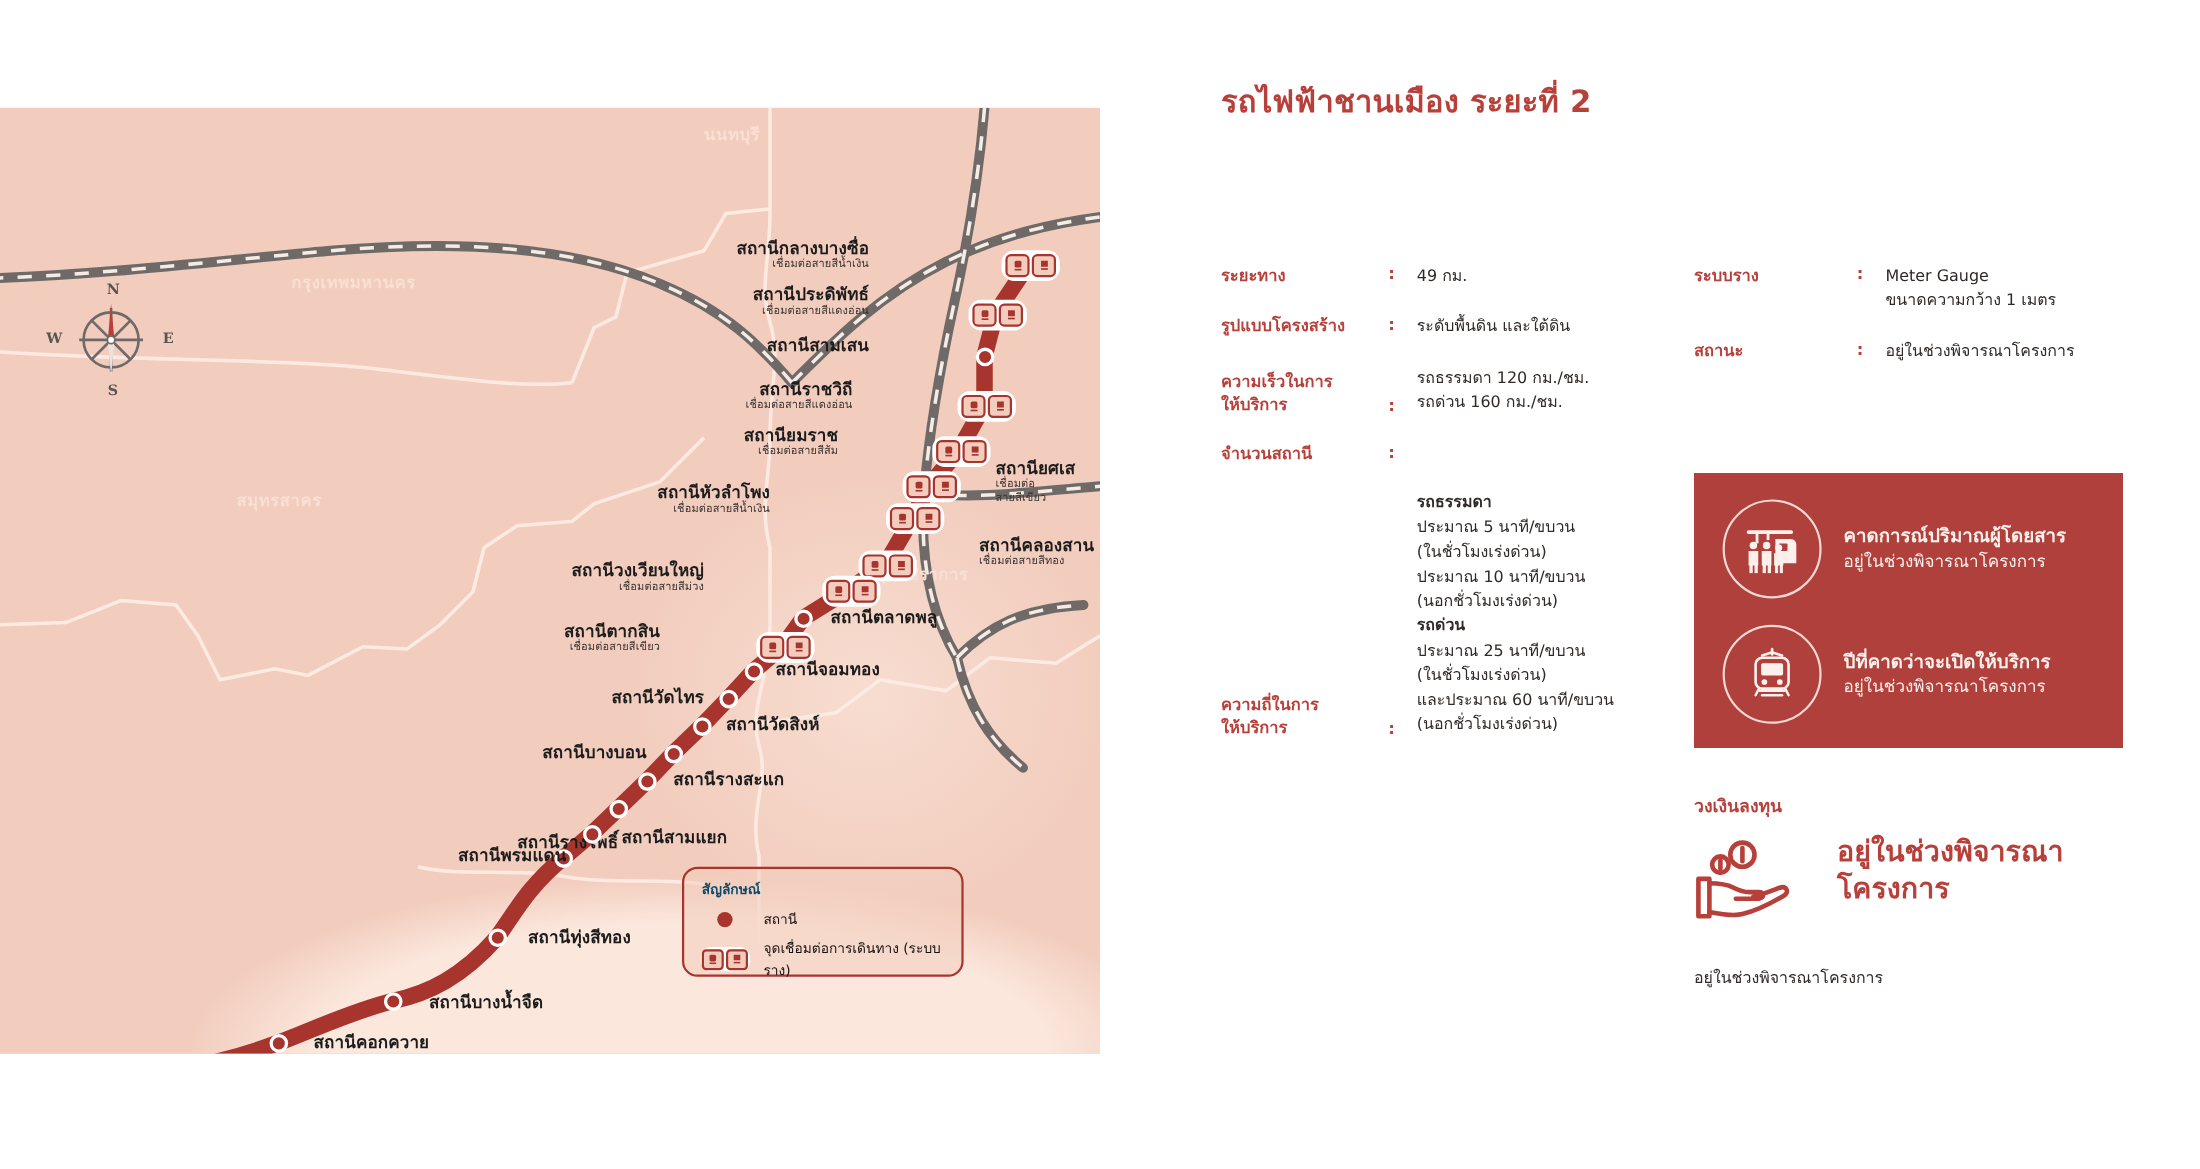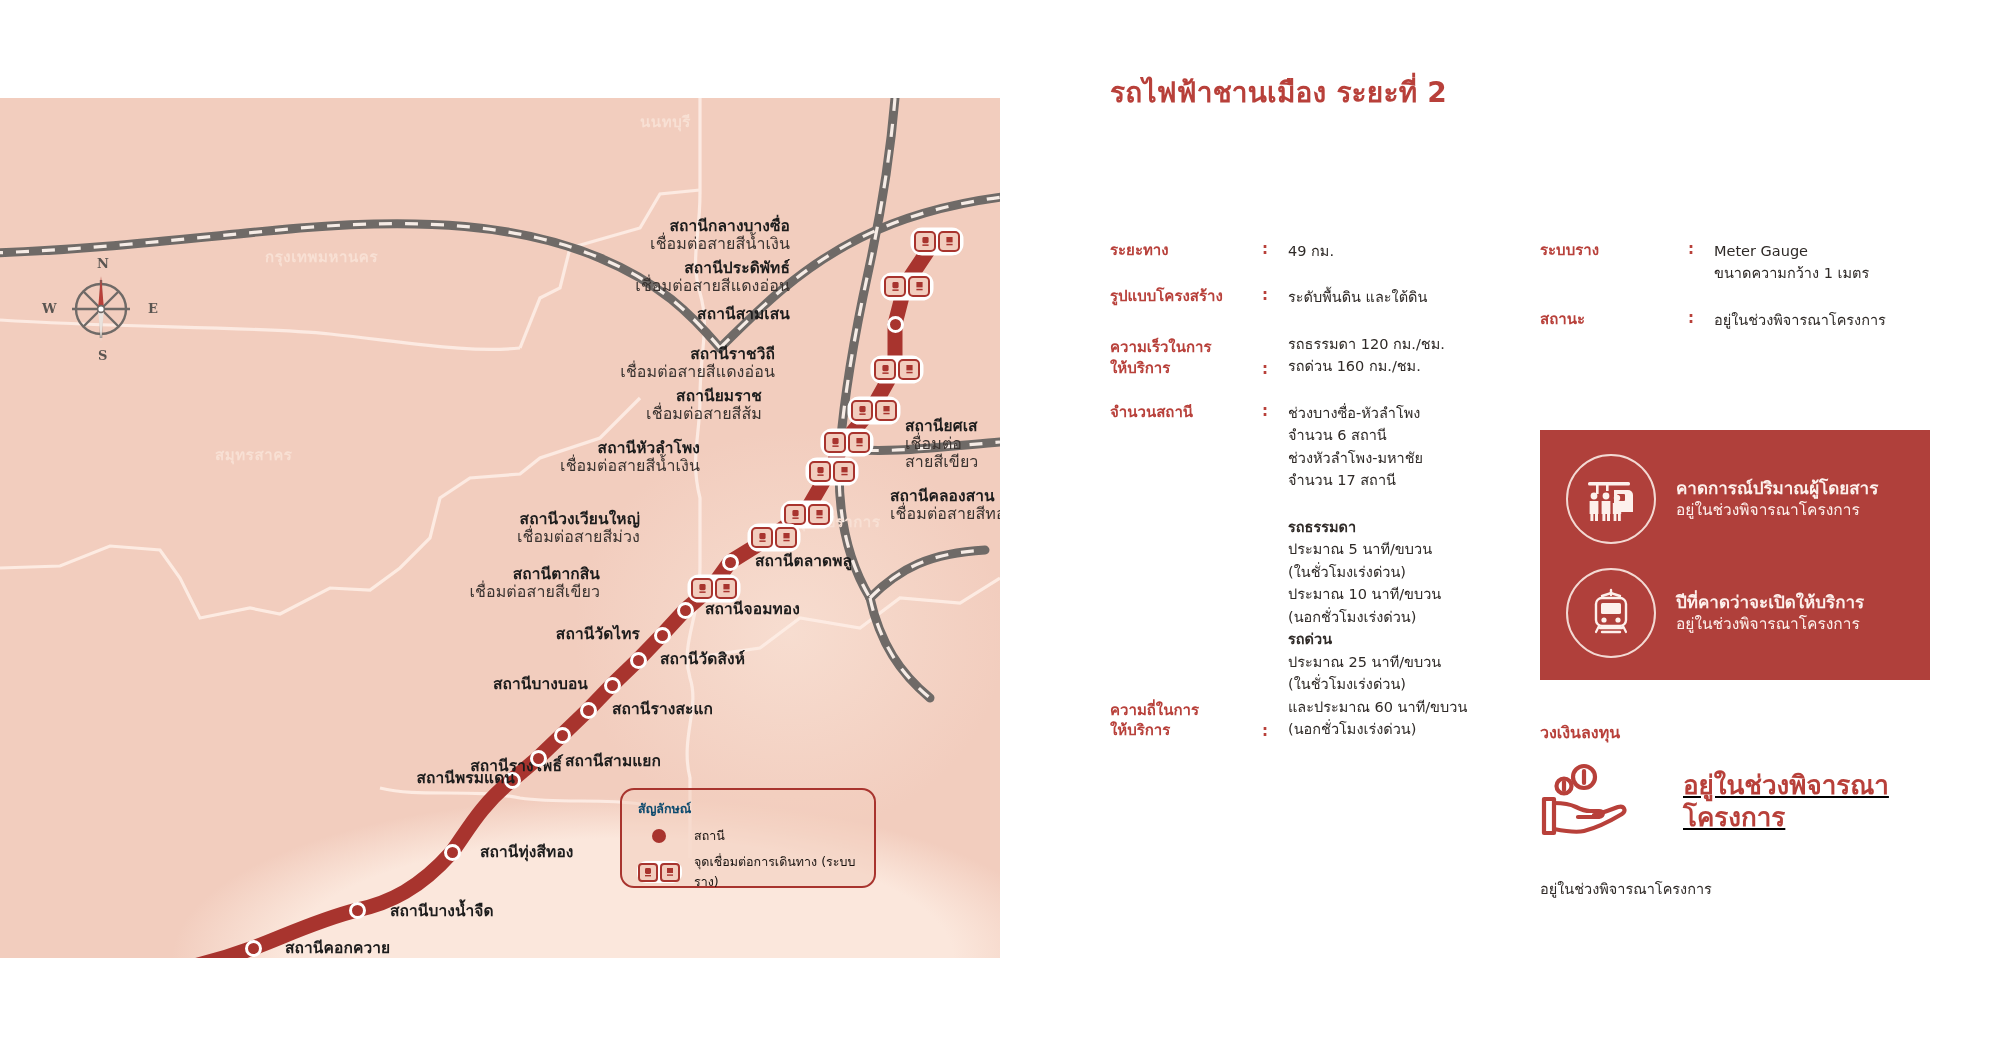--- a/index.html
+++ b/index.html
@@ -22,21 +22,21 @@
            border:3px solid #ffffff;box-sizing:border-box;}
 
   .interchange{position:absolute;display:flex;gap:2px;background:#ffffff;
         border-radius:10px;padding:2px;box-shadow:0 0 0 1.5px #ffffff;}
   .ibox{width:18px;height:17px;border:2.2px solid #a8342e;border-radius:5px;
         background:#f2cdbe;display:flex;align-items:center;justify-content:center;}
   .ibox svg{display:block;}
 
   .lbl{position:absolute;color:#1c1c1c;font-size:15.5px;font-weight:700;
        white-space:nowrap;line-height:1.12;letter-spacing:.1px;}
-  .lbl .sub{display:block;font-size:16px;font-weight:400;color:#3a3330;}
+  .lbl .sub{display:block;font-size:10px;font-weight:400;color:#3a3330;}
   .lbl.r{text-align:right;}
 
   .province{position:absolute;color:#f8e0d4;font-size:15px;font-weight:700;
             white-space:nowrap;letter-spacing:.6px;}
 
   
   #compass{position:absolute;left:58px;top:168px;width:86px;height:86px;}
   #compass .cl{position:absolute;color:#5a5551;font-size:13px;font-weight:700;
                font-family:"DejaVu Serif","Liberation Serif",serif;}
 
@@ -69,21 +69,21 @@
   .rrow{position:absolute;left:26px;display:flex;align-items:center;gap:20px;}
   .rcirc{width:86px;height:86px;border-radius:50%;border:2.5px solid #f3d9d3;
          display:flex;align-items:center;justify-content:center;flex:none;}
   .rtxt{color:#fdf0ec;}
   .rtxt .h{font-size:17px;font-weight:700;line-height:1.35;}
   .rtxt .p{font-size:15.5px;font-weight:400;line-height:1.35;}
 
   
   #invest{position:absolute;left:430px;top:650px;width:440px;}
   .ihead{color:#b8403a;font-size:16px;font-weight:700;}
-  .irow{display:flex;align-items:center;gap:35px;margin-top:14px;text-decoration:underline;}
+  .irow{display:flex;gap:22px;margin-top:14px;}
   .ibig{color:#b8403a;font-size:26px;font-weight:700;line-height:1.25;}
   #feas{margin-top:34px;}
   #feas .fh{color:#b8403a;font-size:16px;font-weight:700;}
   #feas .fp{color:#2f2a27;font-size:14.5px;margin-top:4px;}
 </style>
 </head>
 <body>
 
 <div id="map-panel">
   <div id="map-land-light"></div>
@@ -382,26 +382,20 @@
         <div class="sc">:</div>
         <div class="sv">
             <div>รถธรรมดา 120 กม./ชม.</div>
             <div>รถด่วน 160 กม./ชม.</div>
           </div>
       </div>
 
       <div class="spec">
         <div class="sk">จำนวนสถานี</div>
         <div class="sc">:</div>
-        <div class="sv">
-            <div>ช่วงบางซื่อ-หัวลำโพง</div>
-            <div>จำนวน 6 สถานี</div>
-            <div>ช่วงหัวลำโพง-มหาชัย</div>
-            <div>จำนวน 17 สถานี</div>
-          </div>
       </div>
 
       <div class="spec lower">
         <div class="sk">
           <span>ความถี่ในการ</span><br>
           <span>ให้บริการ</span>
         </div>
         <div class="sc">:</div>
         <div class="sv">
             <div style="font-weight: 700;">รถธรรมดา</div>

